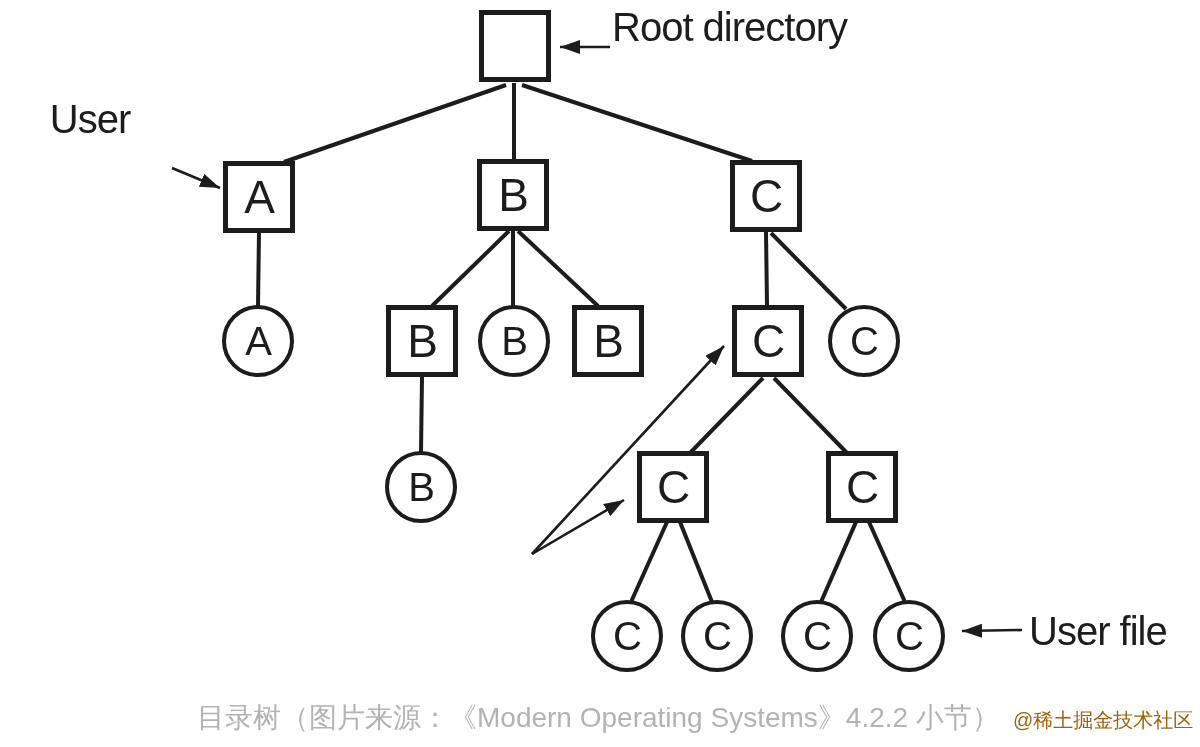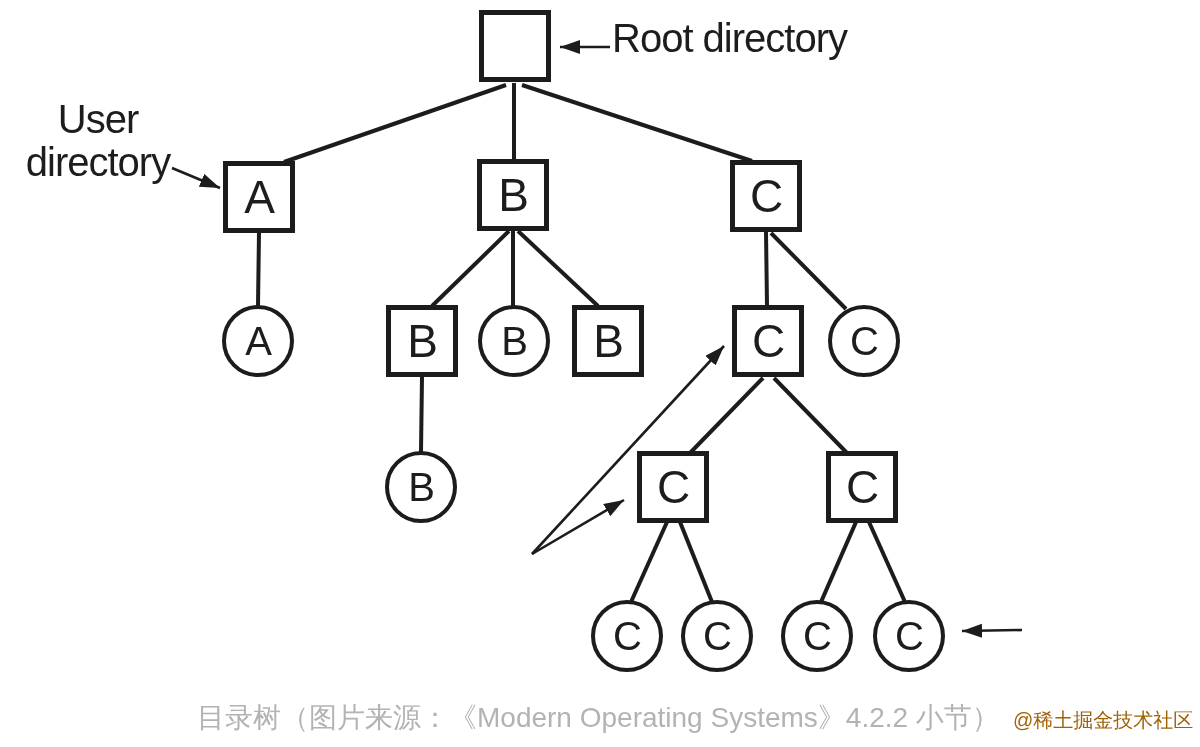--- a/index.html
+++ b/index.html
@@ -31,22 +31,22 @@
     font-size: 40px;
   }
   .ann {
     position: absolute;
     color: #1d1d1d;
     font-size: 40px;
     line-height: 43px;
     letter-spacing: -1px;
     white-space: nowrap;
   }
-  #user-directory-label { left: 16px; top: 98px; width: 164px; text-align: center; }
-  #root-label    { left: 612px; top: 17px; }
+  #user-directory-label { left: 8px; top: 98px; width: 164px; text-align: center; }
+  #root-label    { left: 612px; top: 6px; }
   #subdir-label  { left: 227px; top: 556px; }
   #userfile-label{ left: 1029px; top: 610px; }
   #caption {
     position: absolute;
     left: 197px; top: 699px;
     font-size: 28px;
     color: #b3b3b3;
     white-space: nowrap;
   }
   #watermark {
@@ -110,24 +110,24 @@
       <div class="node square" style="left: 637px; top: 451px; width: 72px; height: 72px;">C</div>
       <div class="node square" style="left: 826px; top: 451px; width: 72px; height: 72px;">C</div>
       <div class="node circle" style="left: 591px; top: 600px; width: 72px; height: 72px;">C</div>
       <div class="node circle" style="left: 681px; top: 600px; width: 72px; height: 72px;">C</div>
       <div class="node circle" style="left: 781px; top: 600px; width: 72px; height: 72px;">C</div>
       <div class="node circle" style="left: 873px; top: 600px; width: 72px; height: 72px;">C</div>
     </div>
 
   <div class="ann" id="user-directory-label">
     <div>User</div>
-    <div>directory</div>
   </div>
 
   <div class="ann" id="root-label">Root directory</div>
 
 
+  <div class="ann" id="userfile-label">User file</div>
 
   <div id="caption">目录树（图片来源：《Modern Operating Systems》4.2.2 小节）</div>
 
   <div id="watermark">@稀土掘金技术社区</div>
 
 </div>
 
 </body></html>

